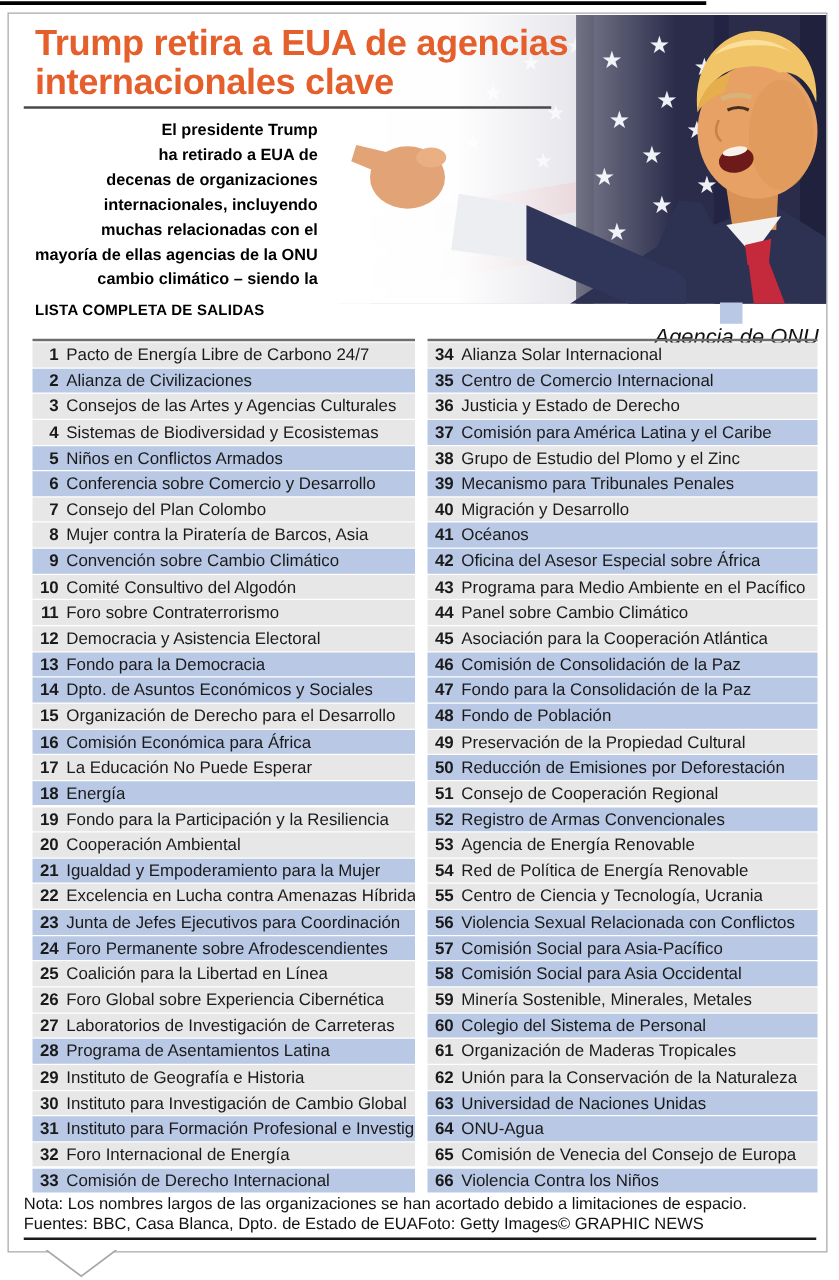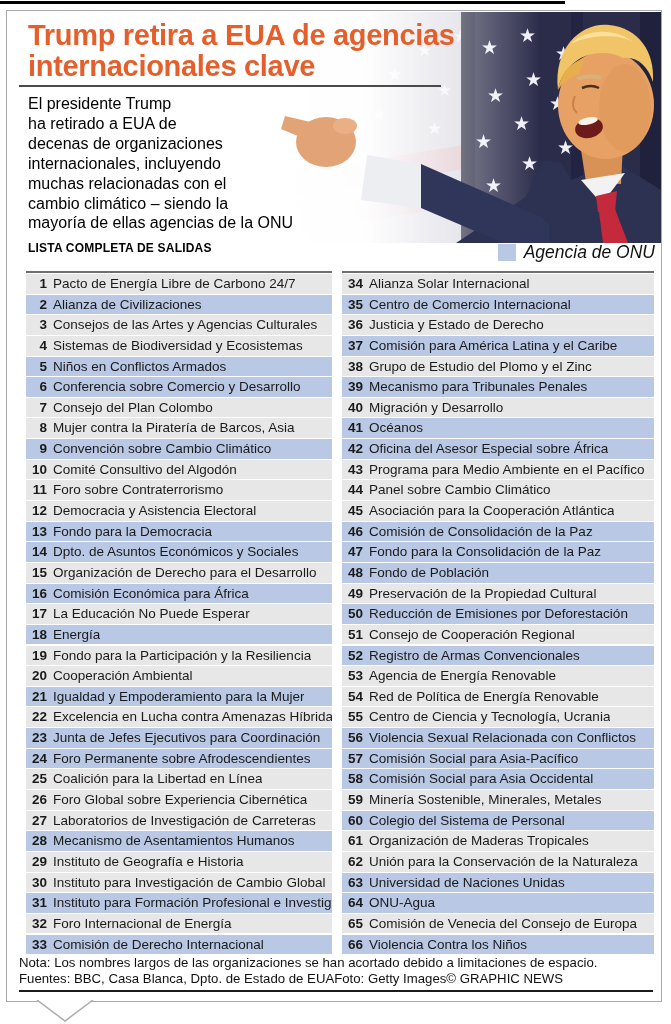--- a/index.html
+++ b/index.html
@@ -5,24 +5,24 @@
   html,body{margin:0;padding:0;background:#fff;}
   .page{position:relative;width:671px;height:1024px;background:#fff;overflow:hidden;
         font-family:"Liberation Sans",sans-serif;color:#000;}
   .top-bar{position:absolute;left:0;top:1px;width:565px;height:3px;background:#000;}
   .frame{position:absolute;left:6px;top:10px;width:654px;height:990px;
          border:1px solid var(--frame-gray,#a9a9a9);background:#fff;}
   .photo{position:absolute;left:264px;top:1px;width:390px;height:231px;}
   .title{position:absolute;left:21px;top:9px;width:485px;font-size:29px;line-height:31px;
          font-weight:bold;letter-spacing:-0.3px;color:var(--accent-orange,#e45f2b);}
   .title-rule{position:absolute;left:12px;top:74px;width:422px;height:2px;background:#4a4a4a;}
-  .intro{position:absolute;left:21px;top:83px;font-size:16px;line-height:19.9px;
-         font-weight:normal;white-space:nowrap;}
+  .intro{position:absolute;left:21px;top:83px;font-size:13px;line-height:19.9px;
+         font-weight:bold;white-space:nowrap;text-align:right;}
   .list-title{position:absolute;left:21px;top:230px;font-size:12px;font-weight:bold;letter-spacing:0.2px;}
-  .legend{position:absolute;right:6px;top:231px;display:flex;align-items:center;}
+  .legend{position:absolute;right:6px;top:231px;display:flex;align-items:center;flex-direction:column;}
   .legend .swatch{width:18px;height:17px;background:var(--un-blue,#b9c8e4);margin-right:8px;}
   .legend .lab{font-size:17.5px;font-style:italic;color:#111;}
   .cols{position:absolute;left:19px;top:260px;width:628px;display:flex;gap:10px;}
   .col{border-top:2px solid #6e6e6e;padding-top:1px;}
   .col.left{width:306px;}
   .col.right{width:336px;}
   .row{height:19.6px;margin-bottom:1.05px;background:var(--row-gray,#e7e7e7);
        display:flex;font-size:13.5px;line-height:19.8px;color:#1a1a1a;}
   .row.un{background:var(--un-blue,#b9c8e4);}
   .row .num{width:21px;flex:none;text-align:right;font-weight:bold;margin-right:6px;}
@@ -114,22 +114,22 @@
 
     <div class="title">Trump retira a EUA de agencias internacionales clave</div>
     <div class="title-rule"></div>
 
     <div class="intro">
       <div>El presidente Trump</div>
       <div>ha retirado a EUA de</div>
       <div>decenas de organizaciones</div>
       <div>internacionales, incluyendo</div>
       <div>muchas relacionadas con el</div>
+      <div>mayoría de ellas agencias de la ONU</div>
       <div>cambio climático – siendo la</div>
-      <div>mayoría de ellas agencias de la ONU</div>
     </div>
 
     <div class="list-title">LISTA COMPLETA DE SALIDAS</div>
 
     <div class="legend">
       <span class="swatch"></span>
       <span class="lab">Agencia de ONU</span>
     </div>
 
     <div class="cols">
@@ -237,21 +237,21 @@
           <div class="row">
             <span class="num">26</span>
             <span class="nm">Foro Global sobre Experiencia Cibernética</span>
           </div>
           <div class="row">
             <span class="num">27</span>
             <span class="nm">Laboratorios de Investigación de Carreteras</span>
           </div>
           <div class="row un">
             <span class="num">28</span>
-            <span class="nm">Mecanismo de Asentamientos Humanos</span>
+            <span class="nm">Programa de Asentamientos Latina</span>
           </div>
           <div class="row">
             <span class="num">29</span>
             <span class="nm">Instituto de Geografía e Historia</span>
           </div>
           <div class="row">
             <span class="num">30</span>
             <span class="nm">Instituto para Investigación de Cambio Global</span>
           </div>
           <div class="row un">

